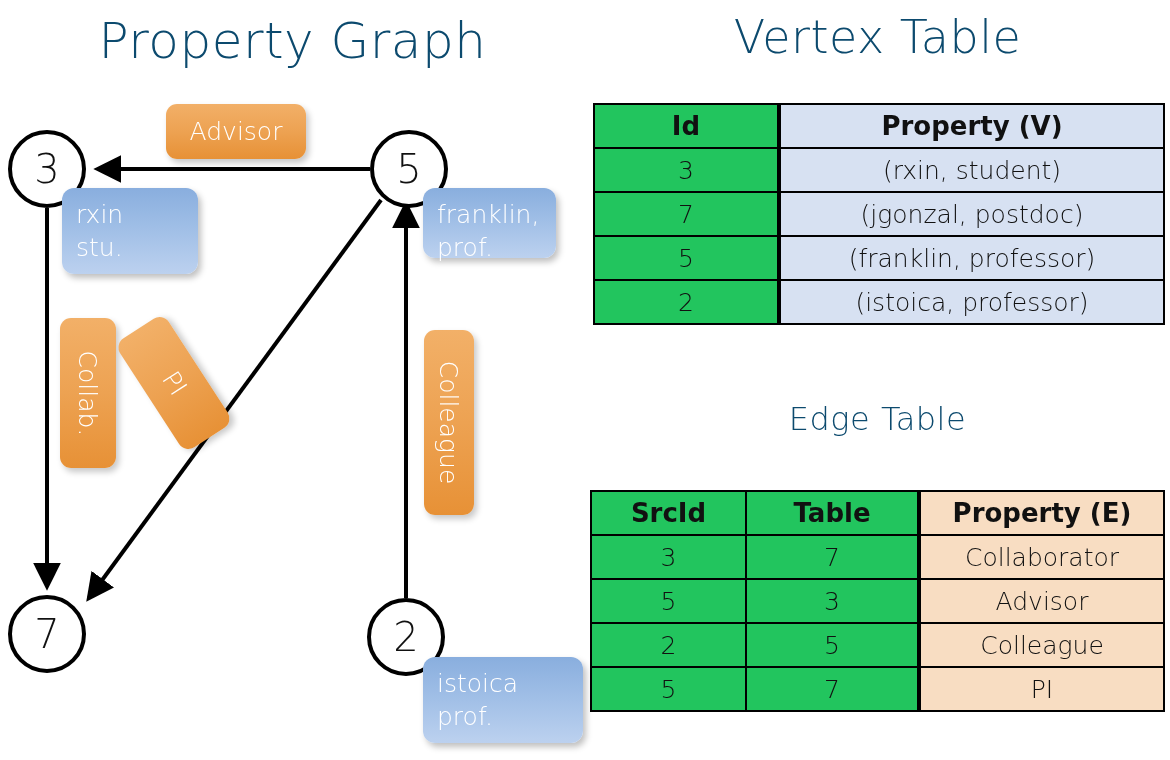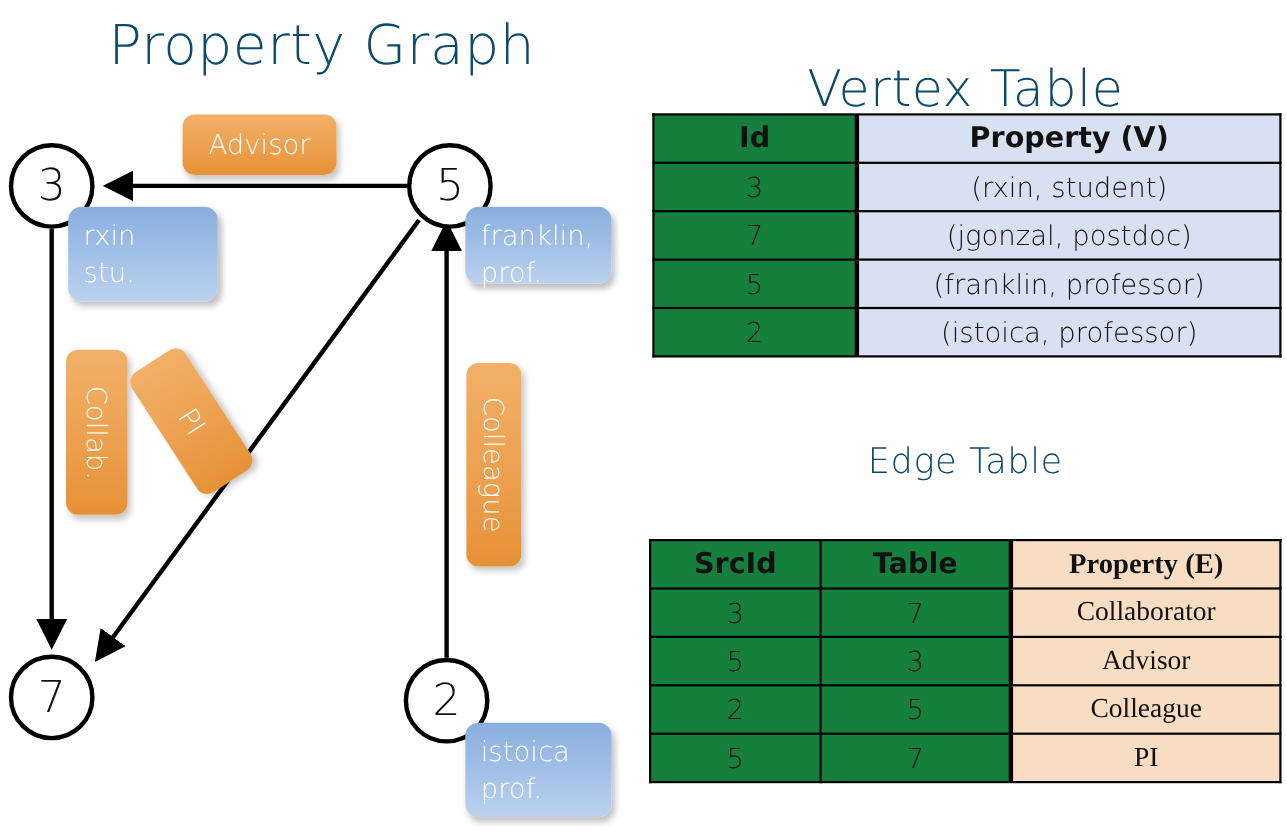--- a/index.html
+++ b/index.html
@@ -29,21 +29,20 @@
   #title-property-graph {
     left: 0; top: 12px; width: 585px;
     text-align: center;
     font-size: 50px;
     font-stretch: condensed;
   }
   #title-vertex-table {
     left: 585px; top: 10px; width: 585px;
     text-align: center;
     font-size: 46px;
-    margin-top: 43px;
   }
   #title-edge-table {
     left: 585px; top: 400px; width: 585px;
     text-align: center;
     font-size: 32px;
   }
 
   
   #graph-panel {
     position: absolute;
@@ -90,21 +89,21 @@
     font-family: "DejaVu Sans", sans-serif;
     line-height: 1.32;
     padding: 10px 14px;
     box-sizing: border-box;
     z-index: 4;
     white-space: pre-line;
   }
   #vbox-3 { left: 62px;  top: 188px; width: 136px; height: 86px; }
   #vbox-5 { left: 423px; top: 188px; width: 133px; height: 70px; }
   #vbox-7 { left: 62px;  top: 655px; width: 136px; height: 86px; }
-  #vbox-2 { left: 423px; top: 657px; width: 133px; height: 86px; }
+  #vbox-2 { left: 423px; top: 657px; width: 160px; height: 86px; }
 
   
   .ebox {
     position: absolute;
     border-radius: 11px;
     background: linear-gradient(to bottom, #F2B068 0%, #EDA252 50%, #E79136 100%);
     box-shadow: 3px 4px 6px rgba(0,0,0,0.22);
     color: #ffffff;
     font-size: 25px;
     font-weight: 300;
@@ -145,28 +144,28 @@
     font-weight: 300;
   }
   .dtable td, .dtable th {
     border: 2px solid #000;
     text-align: center;
     font-weight: 300;
     font-size: 25px;
     color: #111;
     padding: 0;
     height: 42px;
-    background: #15803d;
+    background: #22c55e;
   }
   .dtable th {
     font-weight: bold;
     font-size: 26px;
   }
   .prop-v { background: #D7E1F2 !important; }
-  .prop-e { background: #F8DDC2 !important; font-family: Liberation Serif, serif; }
+  .prop-e { background: #F8DDC2 !important; }
   .sep-left { border-left: 4px solid #000 !important; }
 
   #vertex-table {
     left: 593px; top: 103px; width: 570px;
   }
   #vertex-table col.c-id  { width: 185px; }
   #vertex-table col.c-pv  { width: 385px; }
 
   #edge-table {
     left: 590px; top: 490px; width: 573px;

